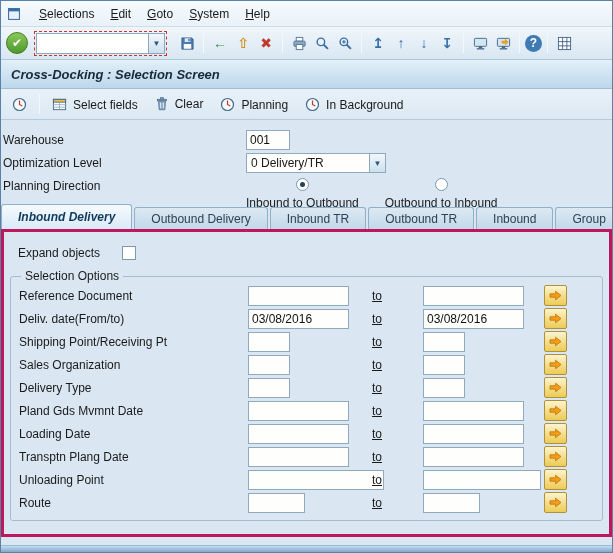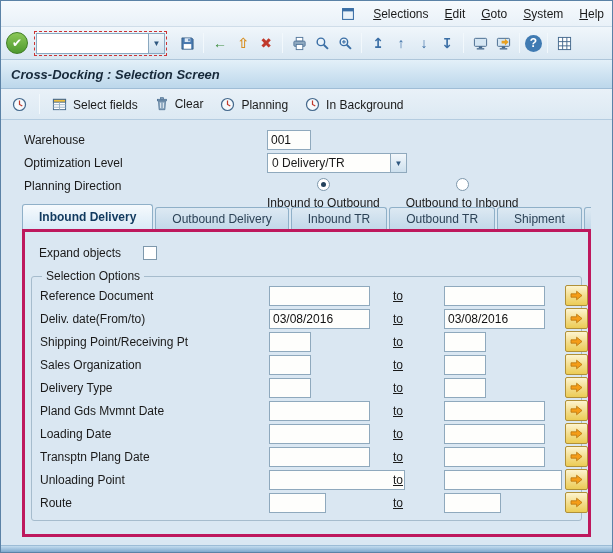--- a/index.html
+++ b/index.html
@@ -4,21 +4,21 @@
 <style>
   * { box-sizing: border-box; }
   html, body { margin: 0; padding: 0; }
   body { font-family: "Liberation Sans", "DejaVu Sans", sans-serif; font-size: 12px; color: #1a1a1a; background: #fff; }
   button { font: inherit; border: none; background: none; padding: 0; color: inherit; cursor: default; }
   input { font: inherit; }
 
   .window { width: 613px; height: 553px; border: 1px solid #5b82a6; background: #dae7f2; display: flex; flex-direction: column; overflow: hidden; }
 
   
-  .menubar { flex: 0 0 26px; display: flex; align-items: center; padding: 0 0; background: linear-gradient(#f6fafd, #e9f1f8); border-bottom: 1px solid #cfdde9; justify-content: flex-end; }
+  .menubar { flex: 0 0 26px; display: flex; align-items: center; padding: 0 6px; background: linear-gradient(#f6fafd, #e9f1f8); border-bottom: 1px solid #cfdde9; }
   .win-icon { display: inline-flex; margin-right: 10px; }
   .menu-item { display: inline-block; padding: 3px 8px; }
   .menu-item::first-letter { text-decoration: underline; }
 
   
   .toolbar { flex: 0 0 33px; display: flex; align-items: center; padding: 0 5px; gap: 1px; background: linear-gradient(#f0f6fb, #d9e7f2); border-bottom: 1px solid #aec6da; overflow: hidden; }
   .enter-btn { width: 22px; height: 22px; border-radius: 50%; background: linear-gradient(#8cc859, #4e9a2e); color: #fff; font-size: 12px; display: grid; place-items: center; margin-right: 5px; border: 1px solid #3f7d24; }
   .cmd-wrap { display: flex; align-items: center; height: 21px; outline: 1px dashed #cc3333; outline-offset: 1px; margin: 0 10px 0 2px; }
   .cmd-input { width: 112px; height: 21px; border: 1px solid #8aa8c0; border-right: none; padding: 0 3px; background: #fff; }
   .dd-btn { width: 17px; height: 21px; border: 1px solid #8aa8c0; background: linear-gradient(#f2f7fb, #cde0ee); font-size: 8px; color: #2d567e; display: grid; place-items: center; }
@@ -30,39 +30,39 @@
   
   .titlebar { flex: 0 0 29px; display: flex; align-items: center; padding: 0 10px; background: linear-gradient(#e3f0f9, #bcd7eb); border-bottom: 1px solid #9fbdd6; }
   .screen-title { font-size: 13px; font-weight: bold; font-style: italic; color: #17293a; }
 
   
   .apptoolbar { flex: 0 0 31px; display: flex; align-items: center; padding: 0 6px; gap: 7px; background: linear-gradient(#e9f1f8, #dce9f3); border-bottom: 1px solid #b4cce0; }
   .app-btn { display: flex; align-items: flex-end; gap: 6px; padding: 3px 5px; }
   .at-sep { width: 1px; height: 20px; background: #a9c2d6; border-right: 1px solid #f2f8fc; }
 
   
-  .content { flex: 1 1 auto; padding: 0 21px; display: flex; flex-direction: column; background: #dae7f2; overflow: hidden; }
+  .content { flex: 1 1 auto; padding: 0 0; display: flex; flex-direction: column; background: #dae7f2; overflow: hidden; }
   .hrow { position: relative; flex: 0 0 23px; height: 23px; }
   .hrow.first { margin-top: 9px; }
   .flabel { position: absolute; left: 2px; top: 4px; }
   .fctrl { position: absolute; left: 245px; top: 1px; }
   .sapin { height: 20px; border: 1px solid #8fa9bd; background: #fefefc; padding: 0 3px; color: #111; }
   .wh { width: 44px; }
   .selbox { width: 140px; height: 20px; border: 1px solid #8fa9bd; background: #fefefc; display: flex; align-items: center; }
   .selbox .selval { flex: 1; padding: 0 4px; white-space: nowrap; overflow: hidden; }
   .selbox .sel-dd { width: 16px; height: 18px; background: linear-gradient(#f2f7fb, #cde0ee); border-left: 1px solid #8fa9bd; font-size: 8px; color: #2d567e; display: grid; place-items: center; }
   .radio-row { display: flex; gap: 26px; top: 3px; }
   .radio-opt { display: flex; align-items: center; gap: 5px; flex-direction: column; }
   .radio { width: 13px; height: 13px; border-radius: 50%; background: #fff; border: 1px solid #7e98ac; display: grid; place-items: center; }
   .radio.checked::after { content: ""; width: 5px; height: 5px; border-radius: 50%; background: #23415c; }
 
   
   .tabstrip { margin-top: 6px; display: flex; align-items: flex-end; flex: 0 0 25px; height: 25px; overflow: hidden; position: relative; z-index: 2; }
   .tab { height: 22px; padding: 0 16px; margin-right: 2px; border: 1px solid #8fb0c8; border-bottom: none; border-radius: 3px 3px 0 0; background: linear-gradient(#dde9f3, #c2d8e9); color: #2c4256; white-space: nowrap; }
-  .tab.active { height: 25px; background: linear-gradient(#f6fafd, #d9eaf7); color: #10395e; font-weight: bold; }
+  .tab.active { height: 25px; background: linear-gradient(#f6fafd, #d9eaf7); color: #10395e; font-weight: bold; font-style: italic; }
 
   .tabpanel { flex: 1 1 auto; margin-bottom: 8px; border: 3px solid #be185d; background: #dae7f2; position: relative; z-index: 1; padding: 0 6px; overflow: hidden; }
   .expand-row { margin: 13px 0 0 8px; display: flex; align-items: center; gap: 22px; height: 16px; }
   .checkbox { width: 14px; height: 14px; background: #fff; border: 1px solid #7e98ac; display: inline-block; }
 
   fieldset.selopts { margin: 8px 0 0 0; border: 1px solid #a6bccd; border-radius: 3px; padding: 2px 6px 5px; }
   fieldset.selopts legend { padding: 0 4px; margin-left: 4px; color: #1a1a1a; }
 
   .sel-row { position: relative; height: 23px; }
   .row-label { position: absolute; left: 2px; top: 4px; white-space: nowrap; }
@@ -255,21 +255,21 @@
             <span>Outbound to Inbound</span>
           </span>
         </div>
     </div>
 
     <div class="tabstrip">
         <button class="tab active">Inbound Delivery</button>
         <button class="tab">Outbound Delivery</button>
         <button class="tab">Inbound TR</button>
         <button class="tab">Outbound TR</button>
-        <button class="tab">Shipment</button>
+        <button class="tab">Inbound</button>
         <button class="tab">Group</button>
       </div>
 
     <div class="tabpanel">
       <div class="expand-row">
         <span>Expand objects</span>
         <span class="checkbox"></span>
       </div>
       <fieldset class="selopts">
         <legend>Selection Options</legend>

